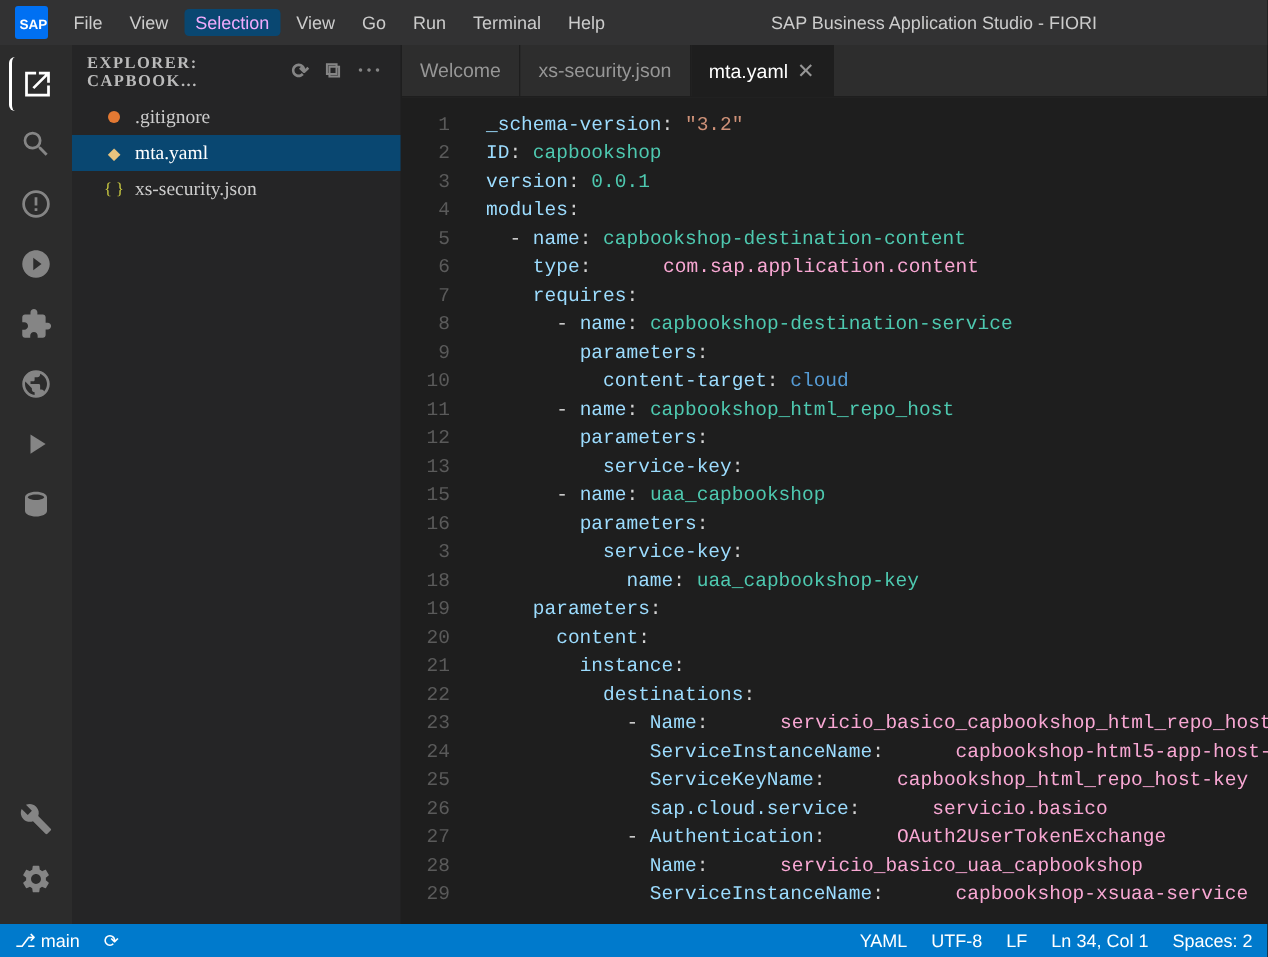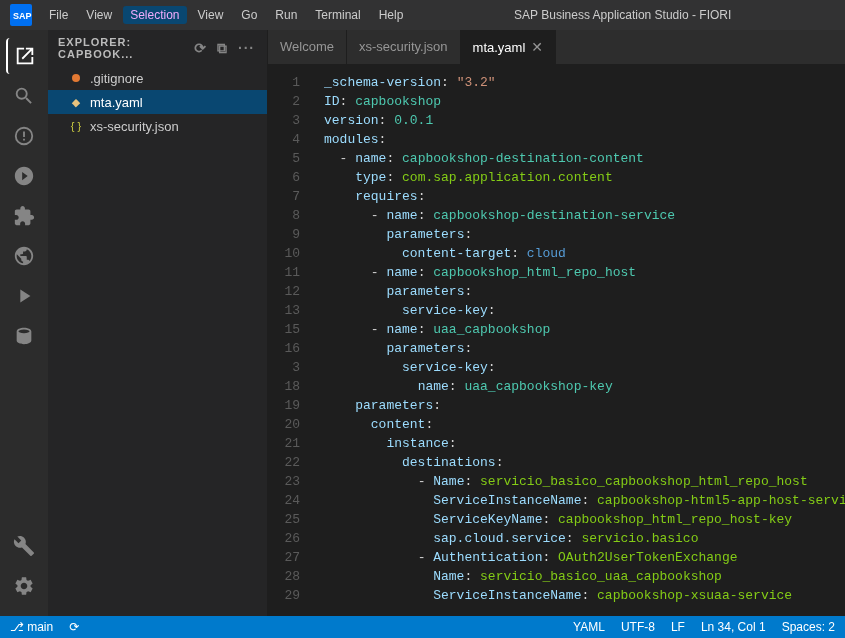--- a/index.html
+++ b/index.html
@@ -82,20 +82,21 @@
     .activity-icon svg { width: 22px; height: 22px; fill: currentColor; }
 
     
     #sidebar {
       width: 220px;
       background: #252526;
       display: flex;
       flex-direction: column;
       flex-shrink: 0;
       border-right: 1px solid #1e1e1e;
+      font-family: Liberation Serif, serif;
     }
     #sidebar-header {
       height: 36px;
       display: flex;
       align-items: center;
       justify-content: space-between;
       padding: 0 10px;
       font-size: 11px;
       font-weight: 700;
       color: #bbbbbb;
@@ -216,21 +217,21 @@
       color: #d4d4d4;
       padding-left: 8px;
     }
 
     
     .key { color: #9cdcfe; }
     .string { color: #ce9178; }
     .bool-val { color: #569cd6; }
     .dash { color: #d4d4d4; }
     .val-green { color: #4ec9b0; }
-    .val-orange { color: #84cc16; }
+    .val-orange { color: #f9a8d4; margin-left: 40px; }
 
     
     #status-bar {
       height: 22px;
       background: #007acc;
       display: flex;
       align-items: center;
       padding: 0 10px;
       font-size: 12px;
       color: white;

